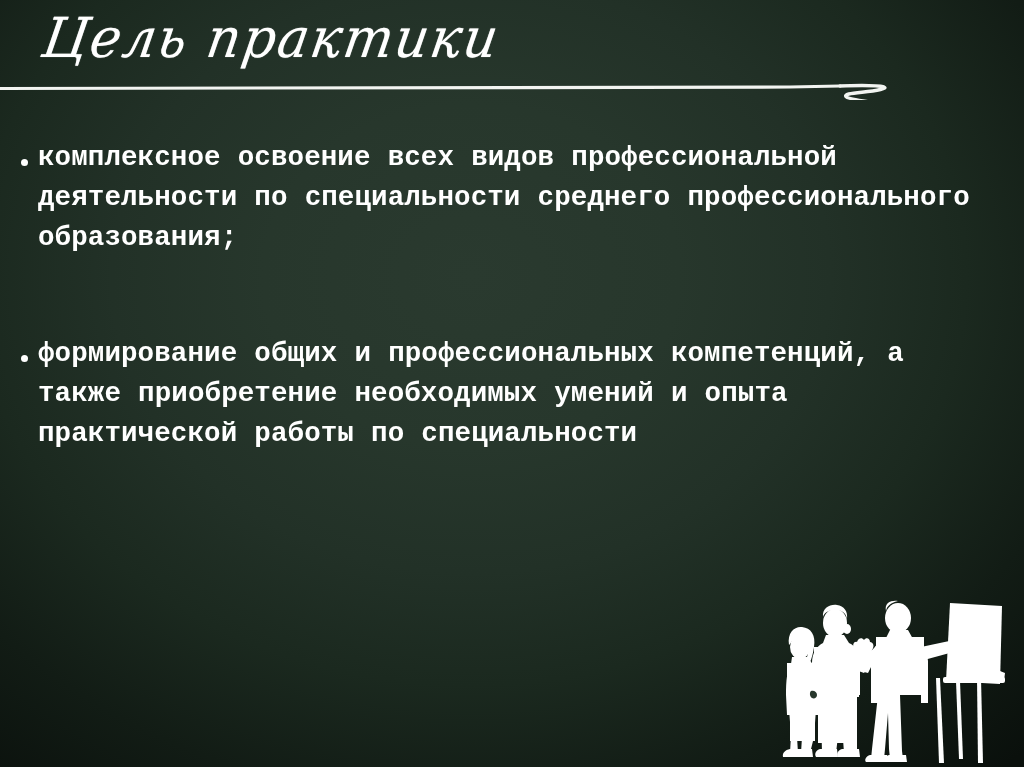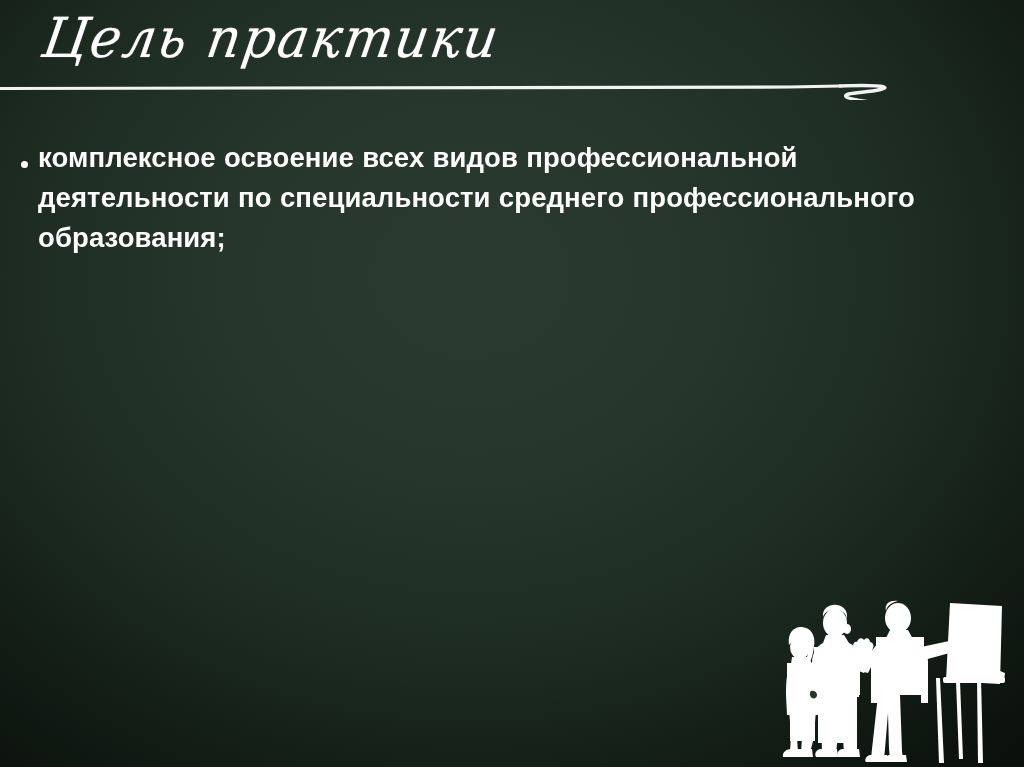--- a/index.html
+++ b/index.html
@@ -57,20 +57,21 @@
     height: 100px;
     pointer-events: none;
   }
 
   
   #body-content {
     position: absolute;
     left: 0;
     top: 138px;
     width: 1010px;
+    font-family: Liberation Mono, monospace;
   }
   .bullet-row {
     display: flex;
     align-items: flex-start;
   }
   .bullet-row + .bullet-row {
     margin-top: 76px;
   }
   .bullet-marker {
     flex: 0 0 auto;
@@ -134,20 +135,24 @@
     </svg>
   </div>
 
   <div id="body-content">
 
     <div class="bullet-row">
       <div class="bullet-marker"><span></span></div>
       <div class="bullet-text">комплексное освоение всех видов профессиональной деятельности по специальности среднего профессионального образования;</div>
     </div>
 
+    <div class="bullet-row">
+      <div class="bullet-marker"><span></span></div>
+      <div class="bullet-text">формирование общих и профессиональных компетенций, а также приобретение необходимых умений и опыта практической работы по специальности</div>
+    </div>
 
   </div>
 
   <svg id="silhouette-illustration" viewBox="0 0 244 174">
     <g fill="#ffffff">
 
       <g>
         <polygon points="158,87 162,87 166,172 161,172"></polygon>
         <polygon points="199,87 203,87 205,172 200,172"></polygon>
         <polygon points="178,90 182,90 185,168 181,168"></polygon>

